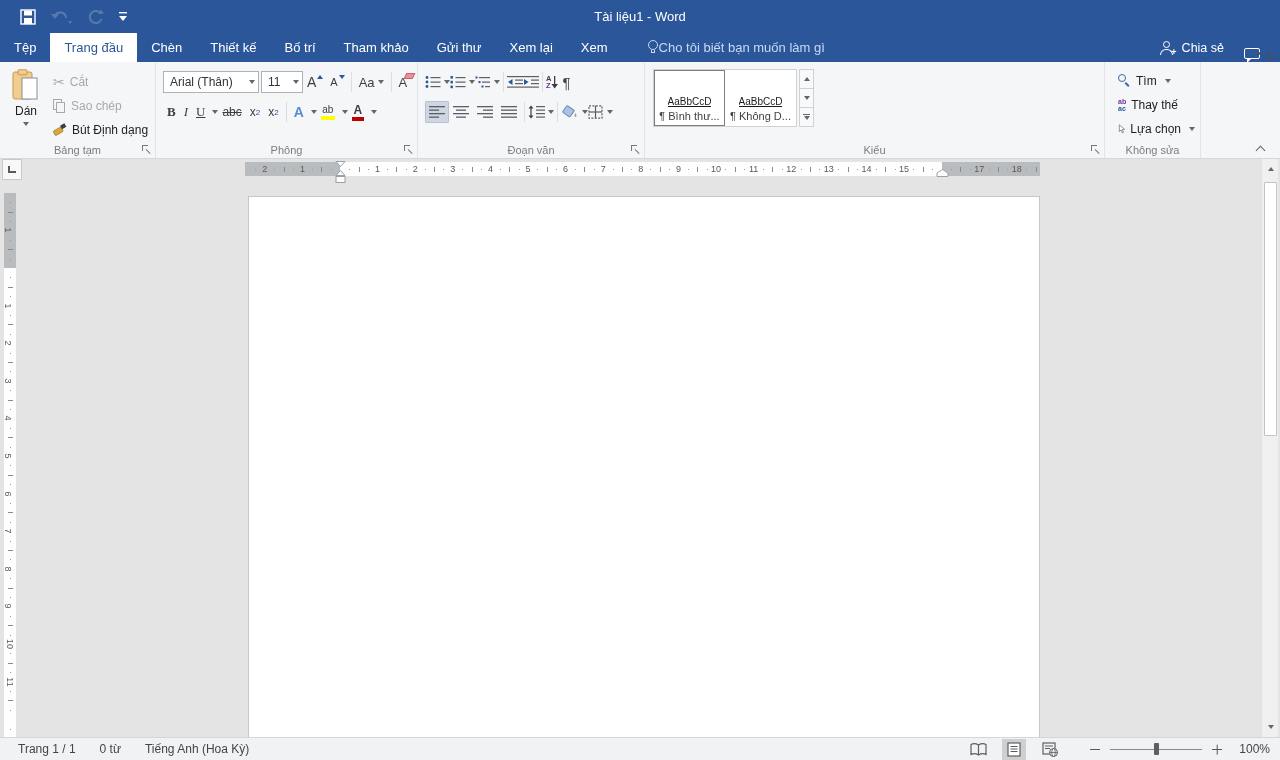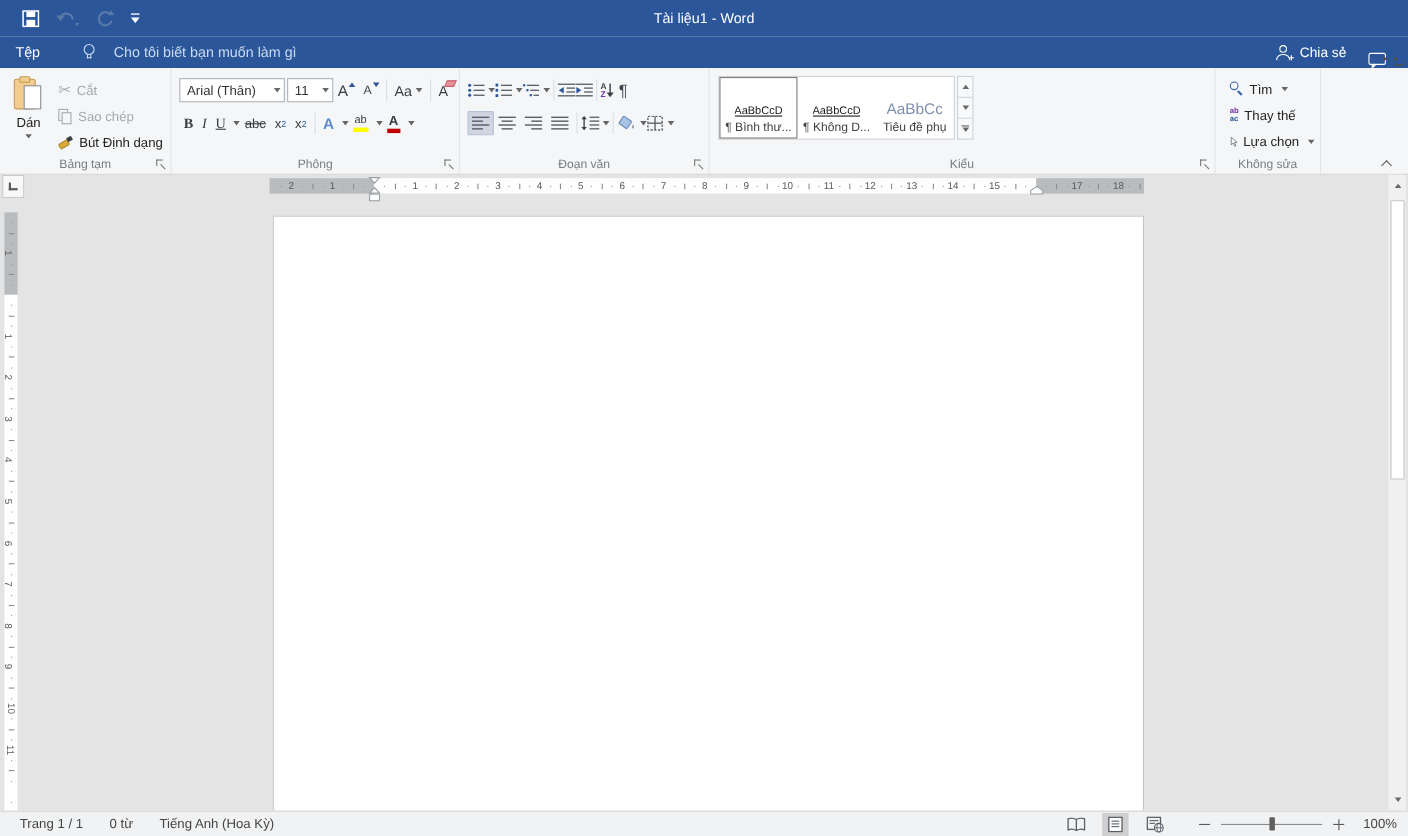--- a/index.html
+++ b/index.html
@@ -24,21 +24,21 @@
   .ico-close i:last-child { transform:rotate(-45deg); }
   .ico-ribbonopts { position:relative; width:15px; height:13px; border:1px solid #fff; }
   .ico-ribbonopts .bar { position:absolute; left:0; top:2px; width:13px; height:1px; background:#fff; }
   .ico-ribbonopts .arr { position:absolute; left:4px; top:6px; width:0; height:0; border-left:3px solid transparent; border-right:3px solid transparent; border-bottom:4px solid #fff; }
 
   
   .tabsrow { position:absolute; left:0; top:33px; width:1280px; height:29px; background:#2b579a; display:flex; align-items:stretch; color:#fff; }
   .tab { padding:0 14px; display:flex; align-items:center; font-size:13px; white-space:nowrap; cursor:default; }
   .tab.active { background:#fff; color:#2b579a; }
   #tabs-main { display:flex; align-items:stretch; }
-  .tellme { display:flex; align-items:center; gap:16px; margin-left:26px; color:#c9d9f2; font-size:13px; }
+  .tellme { display:flex; align-items:center; gap:0; margin-left:26px; color:#c9d9f2; font-size:13px; }
   .bulb { position:relative; width:11px; height:15px; }
   .bulb .glass { position:absolute; left:0; top:0; width:10px; height:10px; border:1.3px solid #c9d9f2; border-radius:50%; }
   .bulb .base { position:absolute; left:3px; top:10px; width:4px; height:3px; border-left:1.3px solid #c9d9f2; border-right:1.3px solid #c9d9f2; border-bottom:1.3px solid #c9d9f2; }
   .tabs-right { margin-left:auto; display:flex; align-items:center; gap:20px; padding-right:16px; }
   .sharebtn { display:flex; align-items:center; gap:7px; font-size:12.5px; color:#fff; }
   .ico-person { position:relative; width:15px; height:14px; }
   .ico-person .head { position:absolute; left:3px; top:0; width:7px; height:7px; border:1.2px solid #fff; border-radius:50%; }
   .ico-person .body { position:absolute; left:0; top:8px; width:13px; height:6px; border:1.2px solid #fff; border-bottom:none; border-radius:7px 7px 0 0; }
   .ico-person .plus { position:absolute; right:-2px; top:6px; font-size:9px; color:#fff; font-weight:bold; }
   .ico-comment { position:relative; width:16px; height:14px; }
@@ -198,20 +198,30 @@
           <rect x="0" y="0" width="8" height="1.4" fill="#fff"></rect>
           <polygon points="0,4 8,4 4,9" fill="#fff"></polygon>
         </svg>
     </span>
   </div>
   <div class="apptitle">Tài liệu1 - Word</div>
 </div>
 
 <div class="tabsrow">
   <div class="tab">Tệp</div>
+  <div id="tabs-main">
+      <div class="tab active">Trang đầu</div>
+      <div class="tab">Chèn</div>
+      <div class="tab">Thiết kế</div>
+      <div class="tab">Bố trí</div>
+      <div class="tab">Tham khảo</div>
+      <div class="tab">Gửi thư</div>
+      <div class="tab">Xem lại</div>
+      <div class="tab">Xem</div>
+    </div>
   <div class="tellme">
     <span class="bulb">
         <span class="glass"></span>
         <span class="base"></span>
       </span>
     <span>Cho tôi biết bạn muốn làm gì</span>
   </div>
   <div class="tabs-right">
     <span class="sharebtn">
       <span class="ico-person">
@@ -466,24 +476,20 @@
   <div class="rgroup g-styles">
     <div class="gallery-wrap">
       <div class="gallery" id="styles-gallery">
           <div class="style-card selected">
             <div class="sprev prev-normal">AaBbCcD</div>
             <div class="slabel">¶ Bình thư...</div>
           </div>
           <div class="style-card">
             <div class="sprev prev-normal">AaBbCcD</div>
             <div class="slabel">¶ Không D...</div>
-          </div>
-          <div class="style-card">
-            <div class="sprev prev-subtitle">AaBbCc</div>
-            <div class="slabel">Tiêu đề phụ</div>
           </div>
         </div>
       <div class="gscroll">
         <span class="gsbtn">
             <span class="tri-u"></span>
           </span>
         <span class="gsbtn">
             <span class="tri-d"></span>
           </span>
         <span class="gsbtn">

